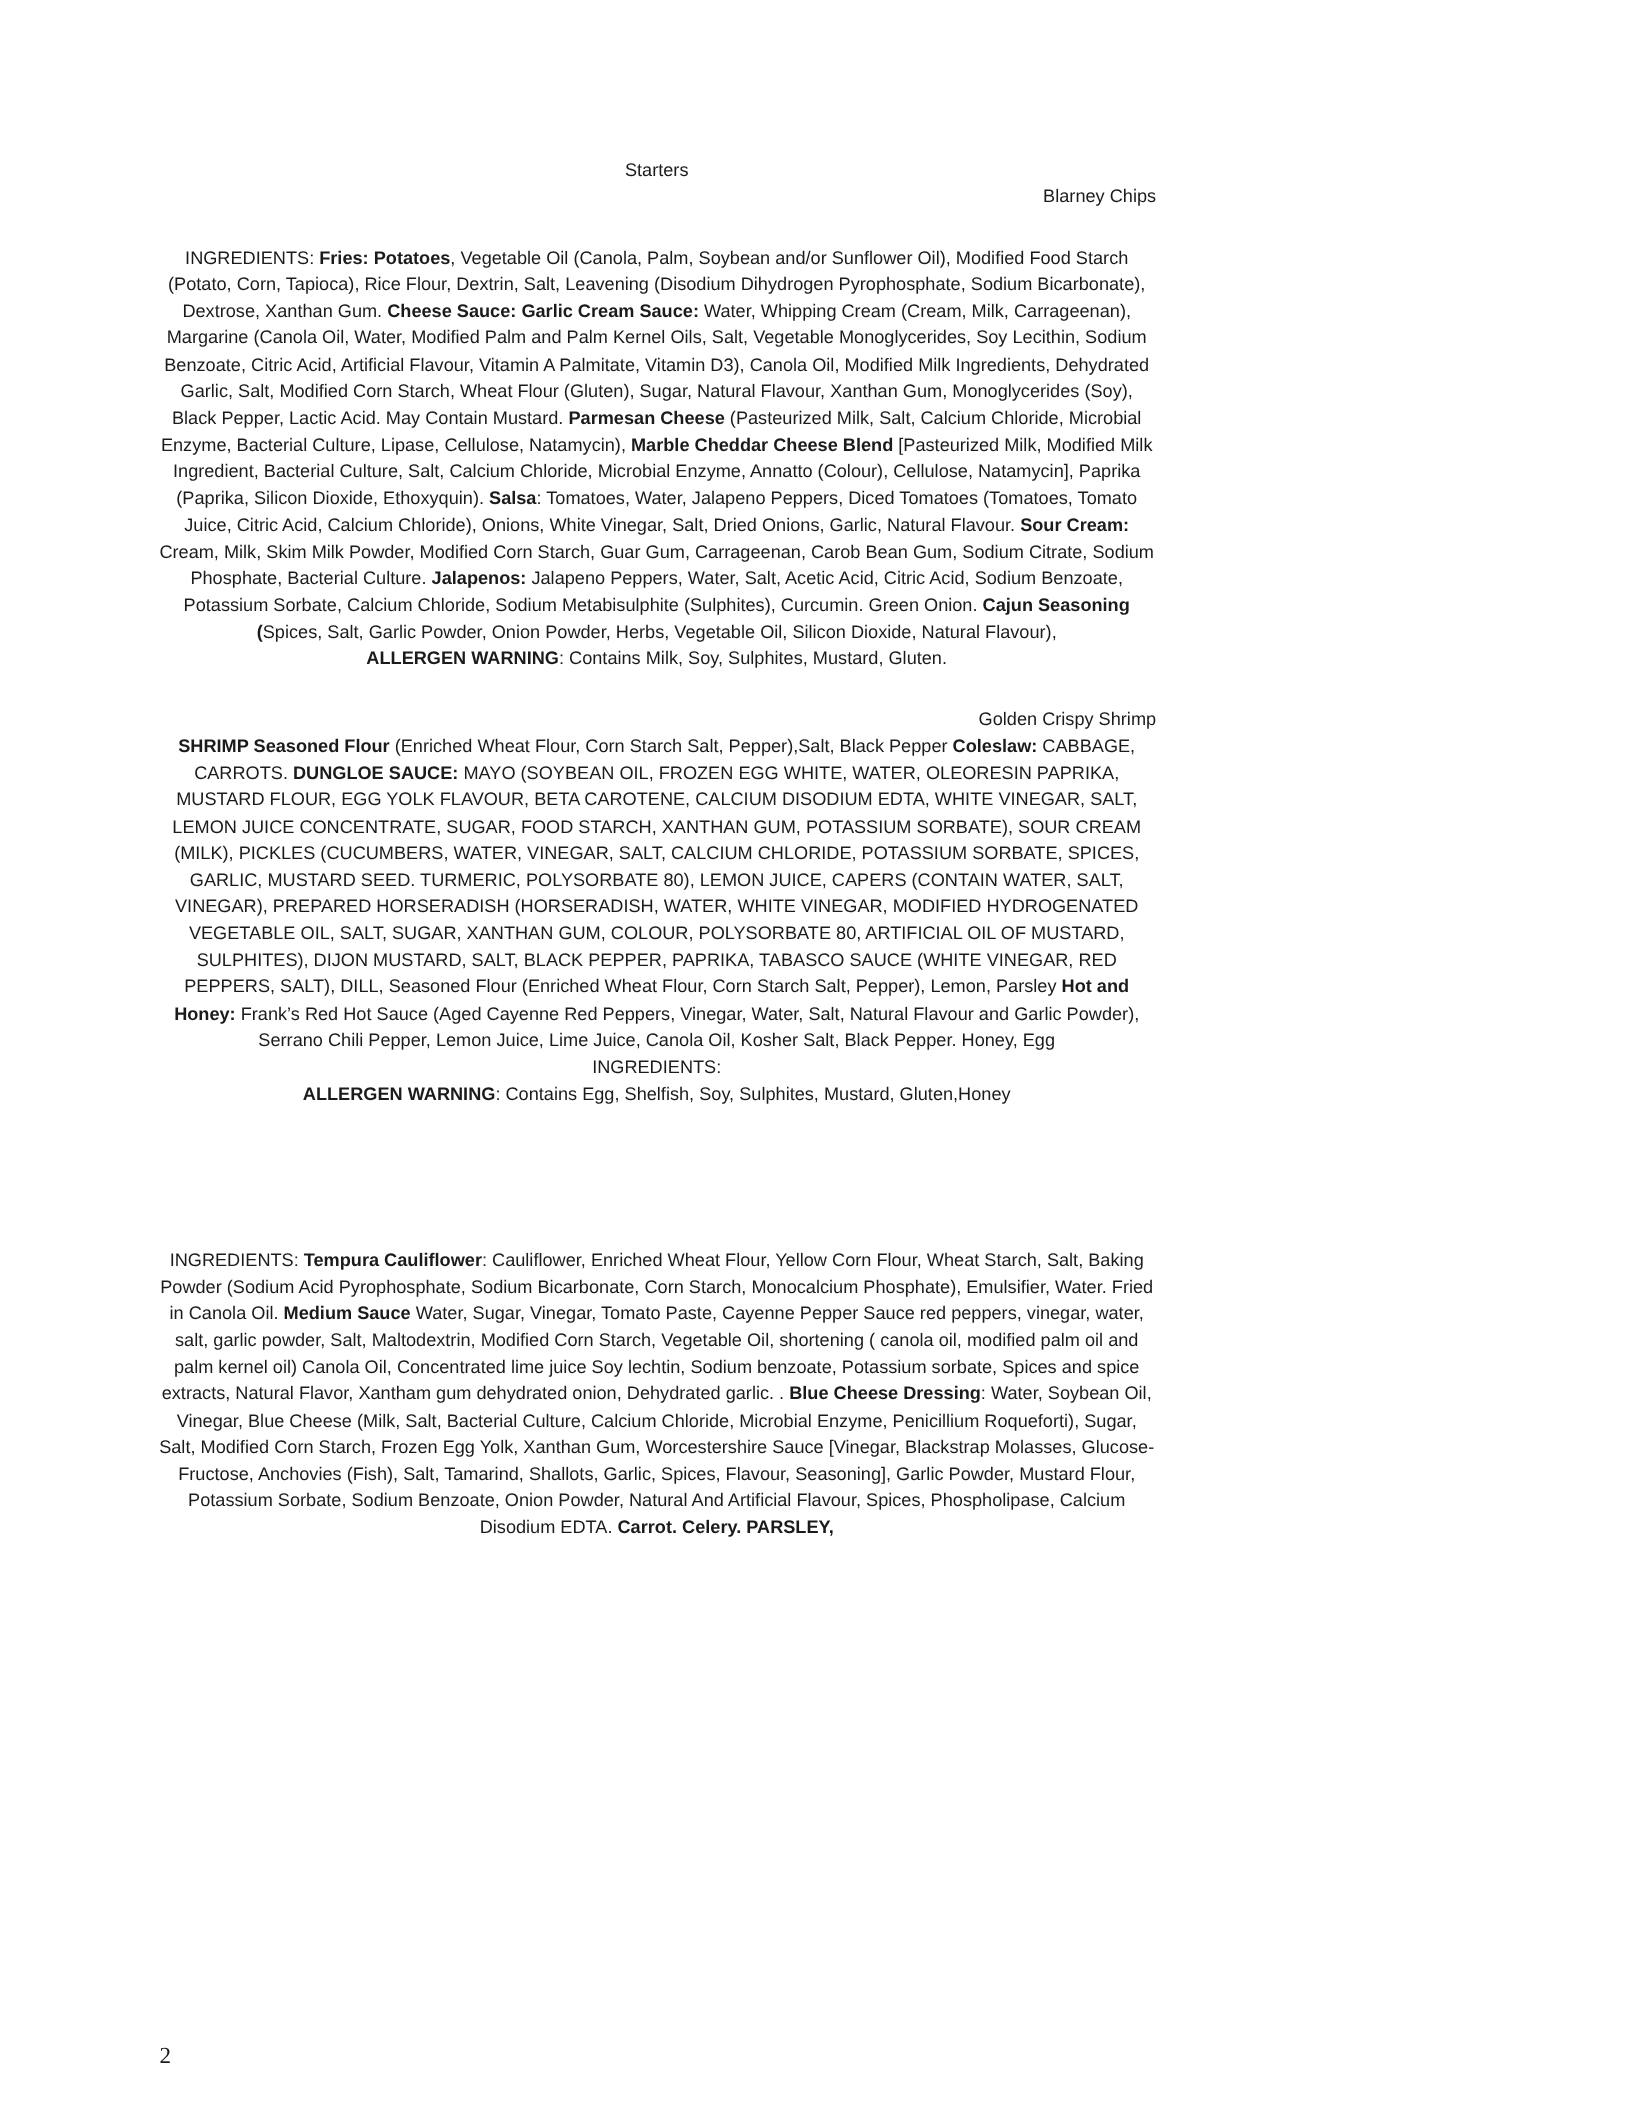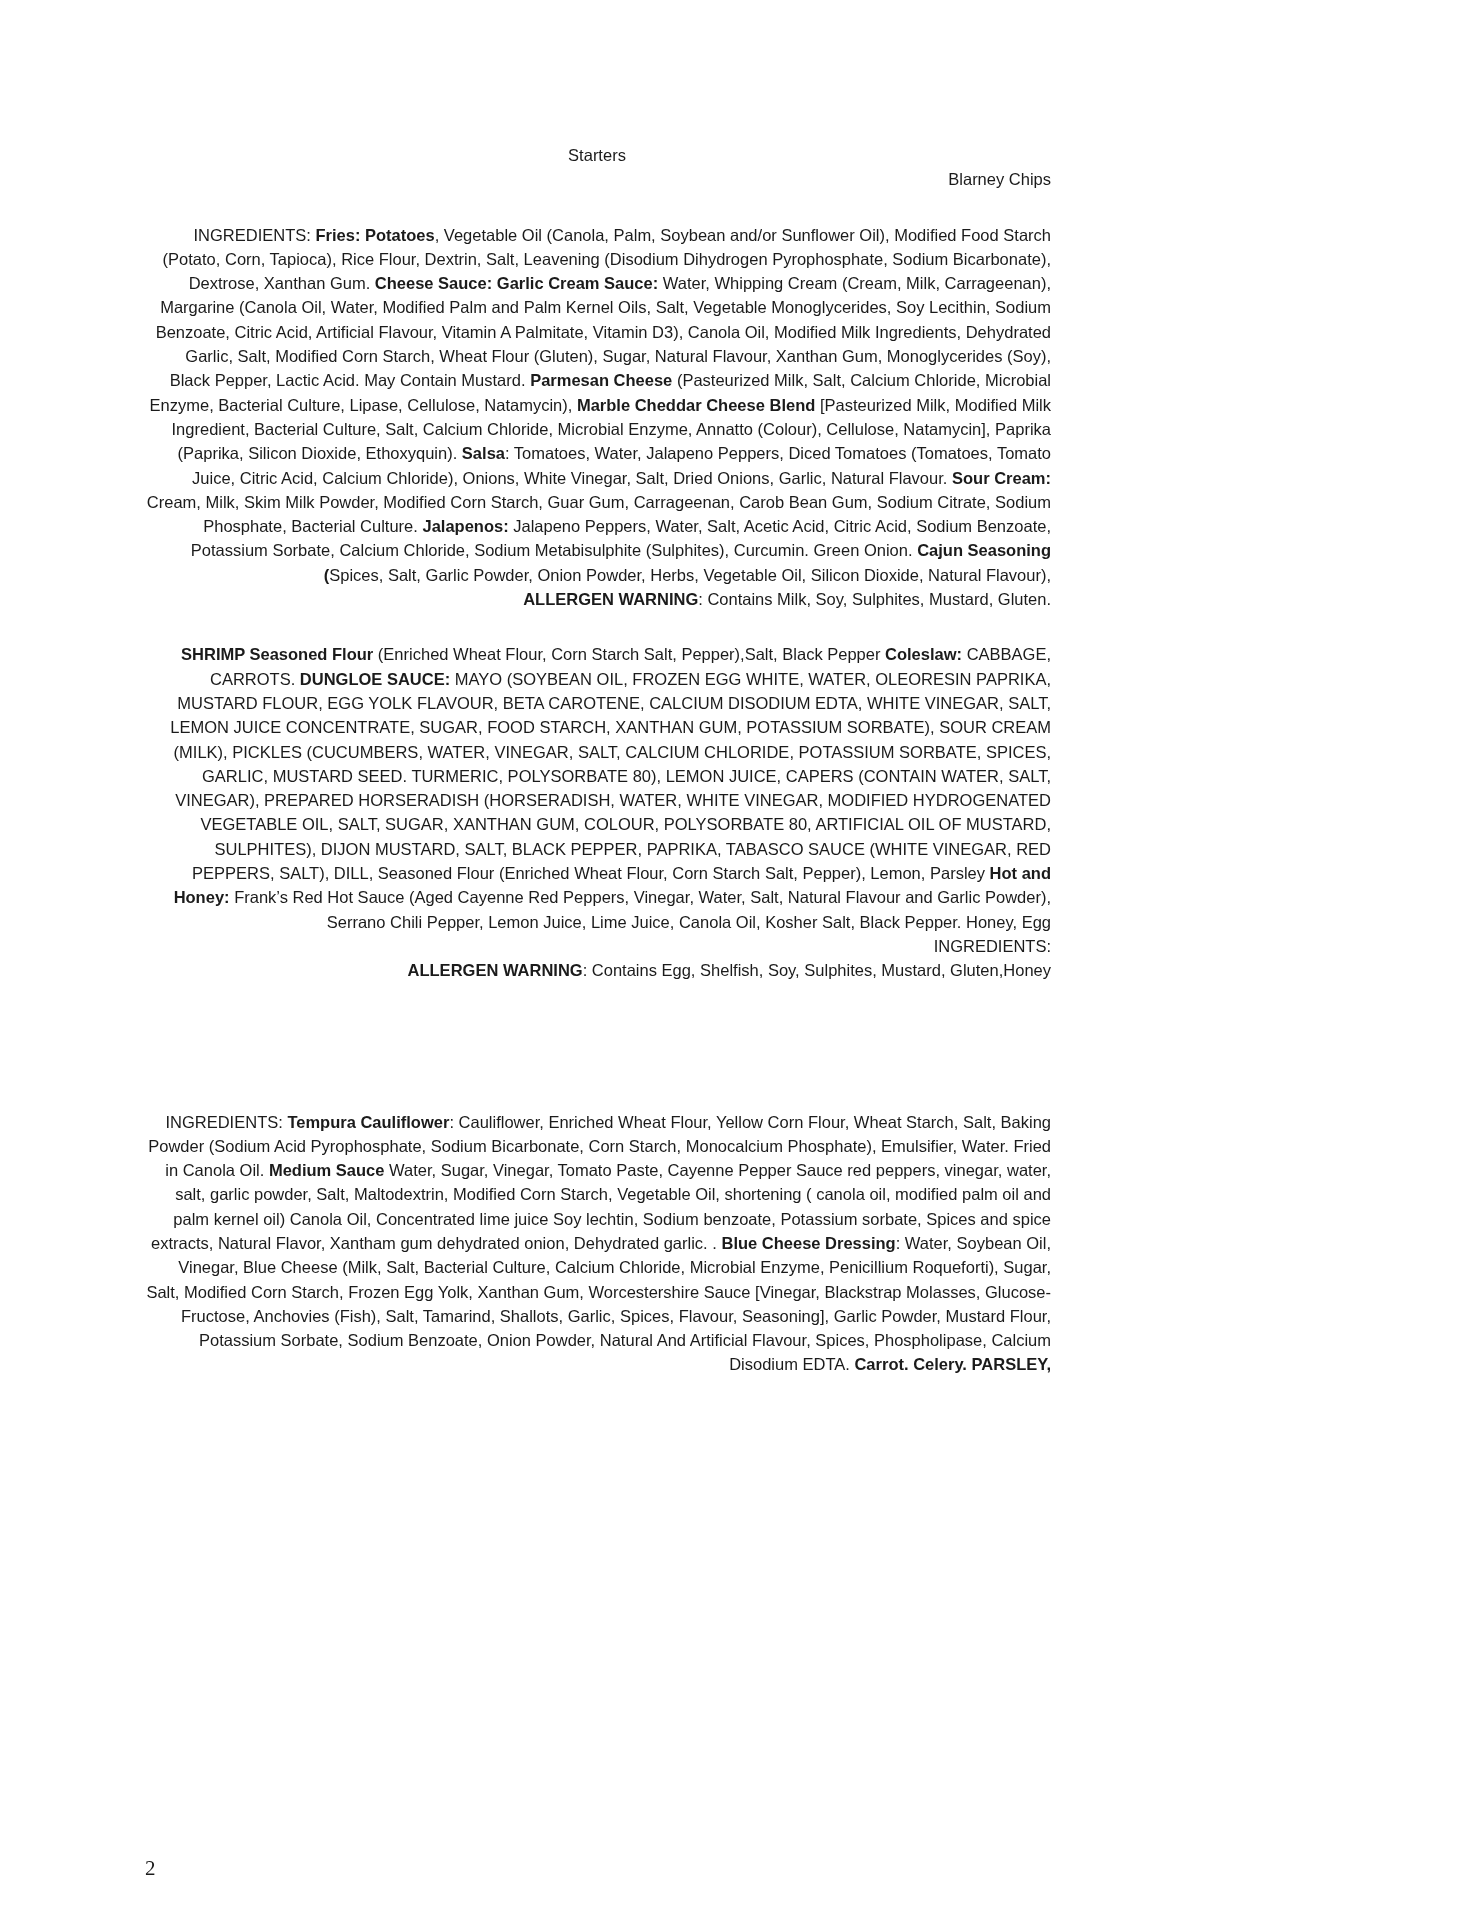--- a/index.html
+++ b/index.html
@@ -27,21 +27,21 @@
   .doc-title {
     text-align: center;
     width: 100%;
   }
   .heading {
     text-align: right;
   }
   p.para {
     margin: 0;
     padding: 0;
-    text-align: right;
+    text-align: center;
   }
   .para span.b {
     font-weight: 700;
   }
   .spacer-md { height: 31px; }
   .spacer-xl { height: 96px; }
   .page-number {
     position: absolute;
     left: 145px;
     top: 1856px;
@@ -60,20 +60,21 @@
 
     <div class="heading">Blarney Chips</div>
 
     <div class="spacer-md"></div>
 
     <p class="para"><span>INGREDIENTS: </span><span class="b">Fries: Potatoes</span><span>, Vegetable Oil (Canola, Palm, Soybean and/or Sunflower Oil), Modified Food Starch (Potato, Corn, Tapioca), Rice Flour, Dextrin, Salt, Leavening (Disodium Dihydrogen Pyrophosphate, Sodium Bicarbonate), Dextrose, Xanthan Gum. </span><span class="b">Cheese Sauce: Garlic Cream Sauce:</span><span> Water, Whipping Cream (Cream, Milk, Carrageenan), Margarine (Canola Oil, Water, Modified Palm and Palm Kernel Oils, Salt, Vegetable Monoglycerides, Soy Lecithin, Sodium Benzoate, Citric Acid, Artificial Flavour, Vitamin A Palmitate, Vitamin D3), Canola Oil, Modified Milk Ingredients, Dehydrated Garlic, Salt, Modified Corn Starch, Wheat Flour (Gluten), Sugar, Natural Flavour, Xanthan Gum, Monoglycerides (Soy), Black Pepper, Lactic Acid. May Contain Mustard. </span><span class="b">Parmesan Cheese</span><span> (Pasteurized Milk, Salt, Calcium Chloride, Microbial Enzyme, Bacterial Culture, Lipase, Cellulose, Natamycin), </span><span class="b">Marble Cheddar Cheese Blend</span><span> [Pasteurized Milk, Modified Milk Ingredient, Bacterial Culture, Salt, Calcium Chloride, Microbial Enzyme, Annatto (Colour), Cellulose, Natamycin], Paprika (Paprika, Silicon Dioxide, Ethoxyquin). </span><span class="b">Salsa</span><span>: Tomatoes, Water, Jalapeno Peppers, Diced Tomatoes (Tomatoes, Tomato Juice, Citric Acid, Calcium Chloride), Onions, White Vinegar, Salt, Dried Onions, Garlic, Natural Flavour. </span><span class="b">Sour Cream:</span><span> Cream, Milk, Skim Milk Powder, Modified Corn Starch, Guar Gum, Carrageenan, Carob Bean Gum, Sodium Citrate, Sodium Phosphate, Bacterial Culture. </span><span class="b">Jalapenos:</span><span> Jalapeno Peppers, Water, Salt, Acetic Acid, Citric Acid, Sodium Benzoate, Potassium Sorbate, Calcium Chloride, Sodium Metabisulphite (Sulphites), Curcumin. Green Onion. </span><span class="b">Cajun Seasoning (</span><span>Spices, Salt, Garlic Powder, Onion Powder, Herbs, Vegetable Oil, Silicon Dioxide, Natural Flavour),</span></p>
     <p class="para"><span class="b">ALLERGEN WARNING</span><span>: Contains Milk, Soy, Sulphites, Mustard, Gluten.</span></p>
 
     <div class="spacer-md"></div>
 
+    <div class="heading">Golden Crispy Shrimp</div>
     <p class="para"><span class="b">SHRIMP Seasoned Flour</span><span> (Enriched Wheat Flour, Corn Starch Salt, Pepper),Salt, Black Pepper </span><span class="b">Coleslaw:</span><span> CABBAGE, CARROTS. </span><span class="b">DUNGLOE SAUCE:</span><span> MAYO (SOYBEAN OIL, FROZEN EGG WHITE, WATER, OLEORESIN PAPRIKA, MUSTARD FLOUR, EGG YOLK FLAVOUR, BETA CAROTENE, CALCIUM DISODIUM EDTA, WHITE VINEGAR, SALT, LEMON JUICE CONCENTRATE, SUGAR, FOOD STARCH, XANTHAN GUM, POTASSIUM SORBATE), SOUR CREAM (MILK), PICKLES (CUCUMBERS, WATER, VINEGAR, SALT, CALCIUM CHLORIDE, POTASSIUM SORBATE, SPICES, GARLIC, MUSTARD SEED. TURMERIC, POLYSORBATE 80), LEMON JUICE, CAPERS (CONTAIN WATER, SALT, VINEGAR), PREPARED HORSERADISH (HORSERADISH, WATER, WHITE VINEGAR, MODIFIED HYDROGENATED VEGETABLE OIL, SALT, SUGAR, XANTHAN GUM, COLOUR, POLYSORBATE 80, ARTIFICIAL OIL OF MUSTARD, SULPHITES), DIJON MUSTARD, SALT, BLACK PEPPER, PAPRIKA, TABASCO SAUCE (WHITE VINEGAR, RED PEPPERS, SALT), DILL, Seasoned Flour (Enriched Wheat Flour, Corn Starch Salt, Pepper), Lemon, Parsley </span><span class="b">Hot and Honey:</span><span> Frank’s Red Hot Sauce (Aged Cayenne Red Peppers, Vinegar, Water, Salt, Natural Flavour and Garlic Powder), Serrano Chili Pepper, Lemon Juice, Lime Juice, Canola Oil, Kosher Salt, Black Pepper. Honey, Egg</span></p>
     <p class="para"><span>INGREDIENTS:</span></p>
     <p class="para"><span class="b">ALLERGEN WARNING</span><span>: Contains Egg, Shelfish, Soy, Sulphites, Mustard, Gluten,Honey</span></p>
 
     <div class="spacer-xl"></div>
 
 
     <div class="spacer-md"></div>
 
     <p class="para"><span>INGREDIENTS: </span><span class="b">Tempura Cauliflower</span><span>: Cauliflower, Enriched Wheat Flour, Yellow Corn Flour, Wheat Starch, Salt, Baking Powder (Sodium Acid Pyrophosphate, Sodium Bicarbonate, Corn Starch, Monocalcium Phosphate), Emulsifier, Water. Fried in Canola Oil. </span><span class="b">Medium Sauce</span><span> Water, Sugar, Vinegar, Tomato Paste, Cayenne Pepper Sauce red peppers, vinegar, water, salt, garlic powder, Salt, Maltodextrin, Modified Corn Starch, Vegetable Oil, shortening ( canola oil, modified palm oil and palm kernel oil) Canola Oil, Concentrated lime juice Soy lechtin, Sodium benzoate, Potassium sorbate, Spices and spice extracts, Natural Flavor, Xantham gum dehydrated onion, Dehydrated garlic. . </span><span class="b">Blue Cheese Dressing</span><span>: Water, Soybean Oil, Vinegar, Blue Cheese (Milk, Salt, Bacterial Culture, Calcium Chloride, Microbial Enzyme, Penicillium Roqueforti), Sugar, Salt, Modified Corn Starch, Frozen Egg Yolk, Xanthan Gum, Worcestershire Sauce [Vinegar, Blackstrap Molasses, Glucose-Fructose, Anchovies (Fish), Salt, Tamarind, Shallots, Garlic, Spices, Flavour, Seasoning], Garlic Powder, Mustard Flour, Potassium Sorbate, Sodium Benzoate, Onion Powder, Natural And Artificial Flavour, Spices, Phospholipase, Calcium Disodium EDTA. </span><span class="b">Carrot. Celery. PARSLEY,</span></p>

